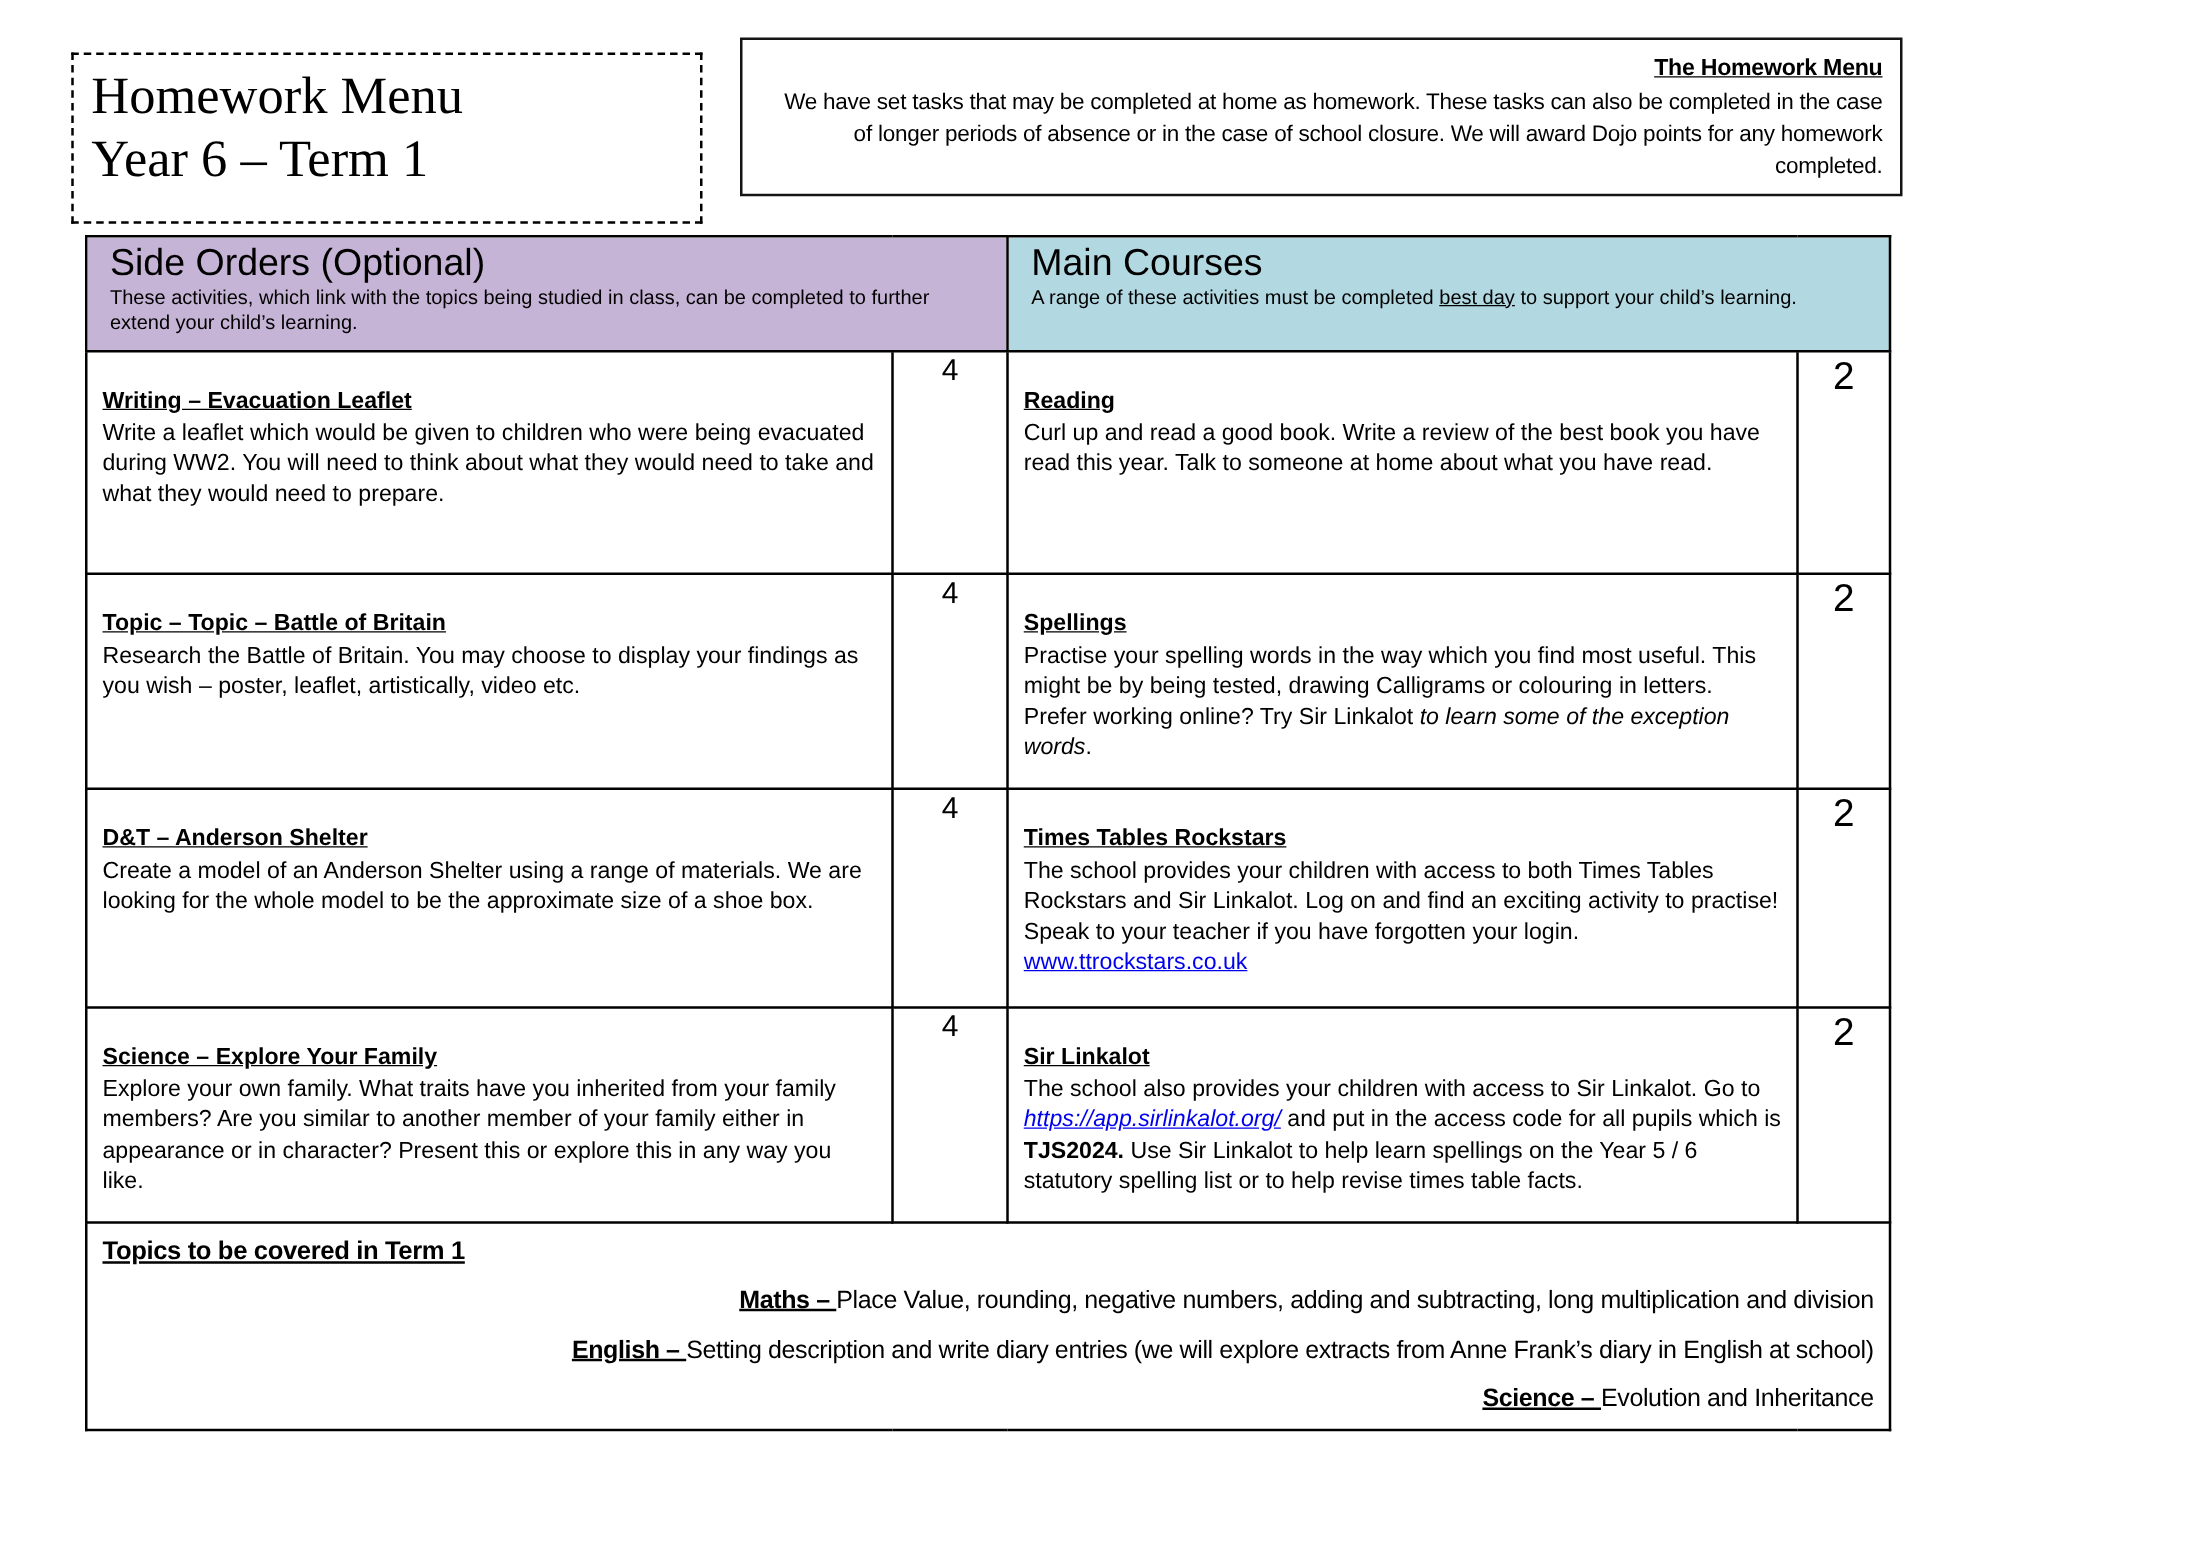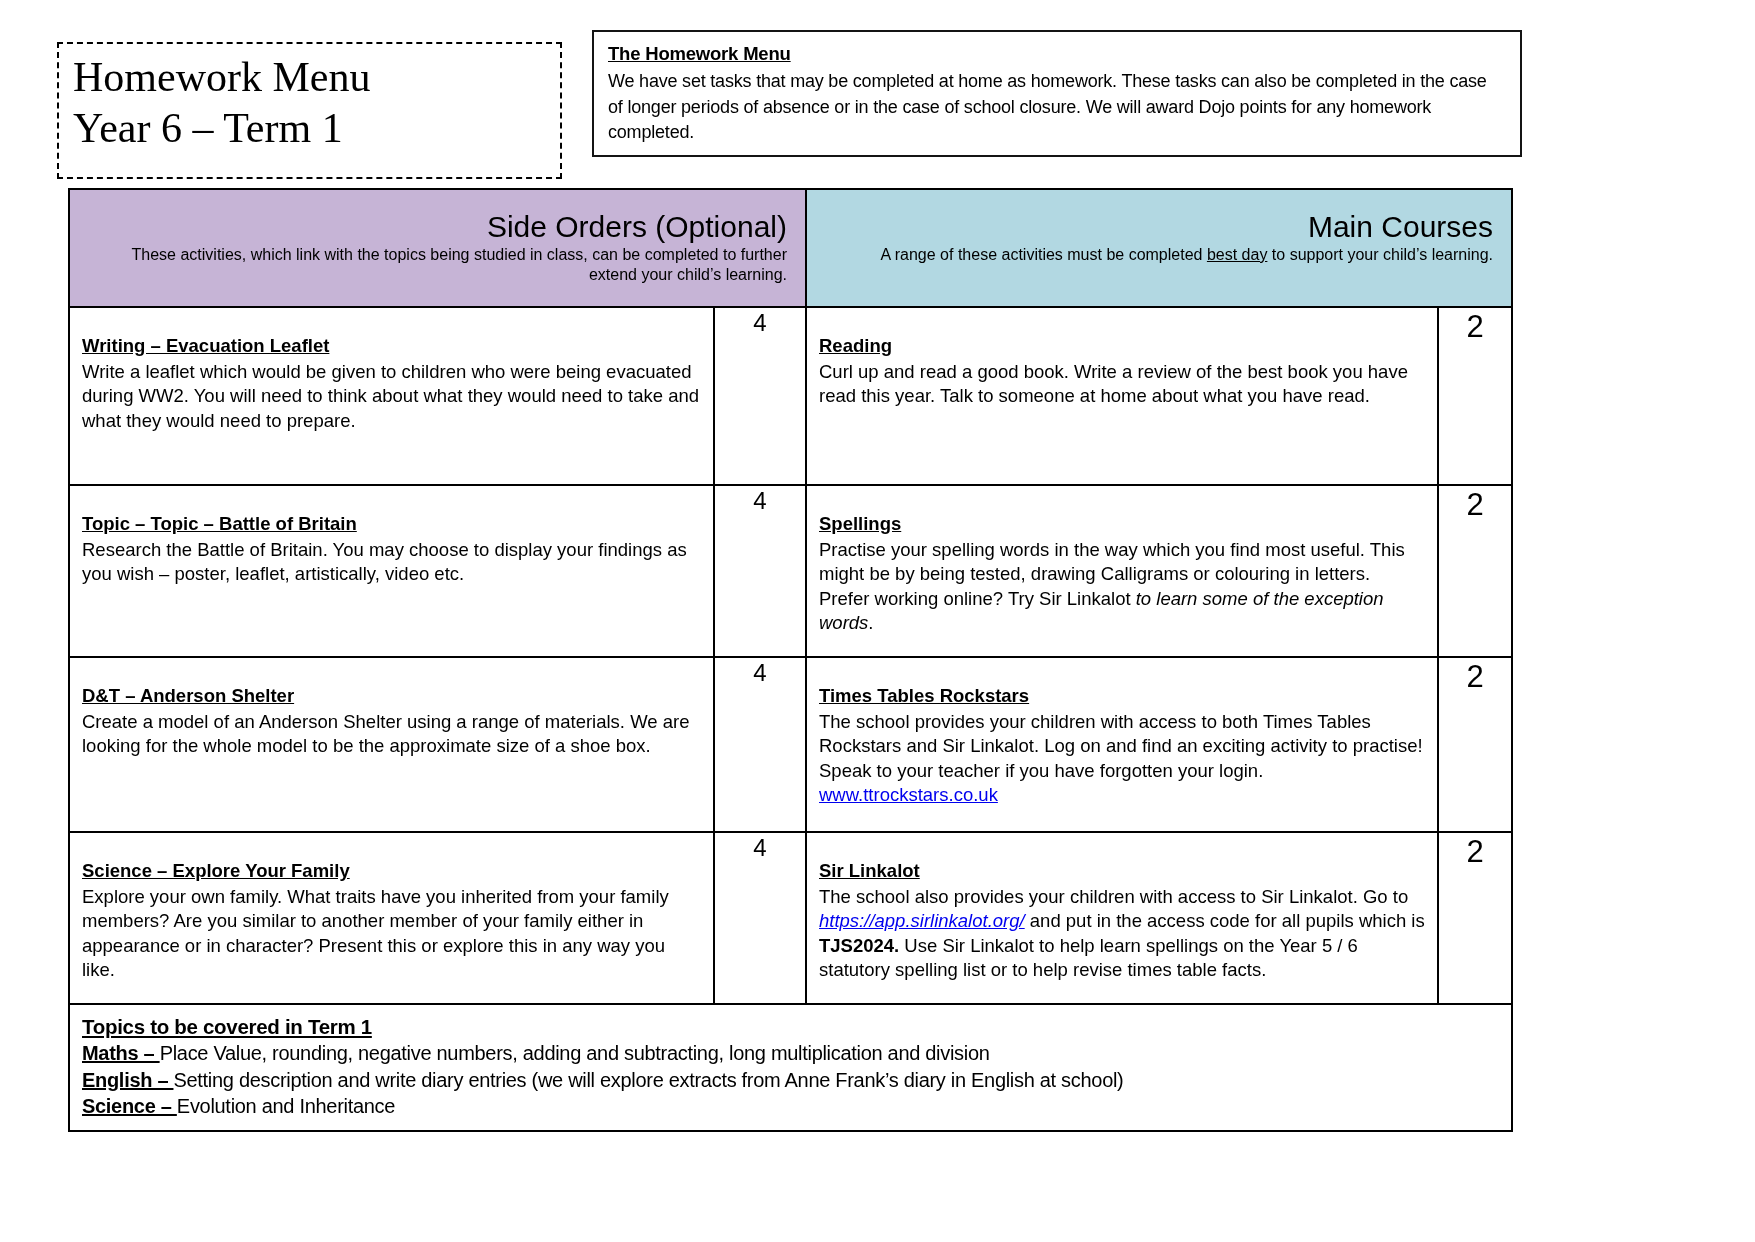--- a/index.html
+++ b/index.html
@@ -23,40 +23,41 @@
   }
 
   
   .info-box {
     position: absolute; left: 592px; top: 30px;
     width: 930px; height: 127px;
     border: 2px solid #141414;
     padding: 9px 14px 0 14px;
     font-size: 18px; line-height: 1.42;
     letter-spacing: -0.2px;
+    text-align: right;
   }
   .info-heading {
     font-weight: bold; text-decoration: underline;
     font-size: 18.5px; margin-bottom: 2px;
   }
 
   
   table.menu-table {
     position: absolute; left: 68px; top: 188px;
     width: 1443px;
     border-collapse: collapse; table-layout: fixed;
   }
   .menu-table td {
     border: 2px solid #000;
     vertical-align: top;
     overflow: hidden;
   }
   .hdr {
-    text-align: right; vertical-align: middle;
-    padding: 20px 18px;
+    text-align: left; vertical-align: middle;
+    padding: 4px 18px;
   }
   .hdr-side { background: var(--side-bg, #c6b4d6); }
   .hdr-main { background: var(--main-bg, #b2d8e2); margin-top: 28px; }
   .hdr-title { font-size: 30px; line-height: 1.15; }
   .hdr-sub   { font-size: 16px; line-height: 1.3; }
   .underline { text-decoration: underline; }
   .bold { font-weight: bold; }
   .italic { font-style: italic; }
 
   .task-cell {
@@ -80,21 +81,21 @@
 
   .footer-cell {
     padding: 8px 12px 10px 12px;
     font-size: 20px; line-height: 1.33;
     letter-spacing: -0.3px;
   }
   .footer-heading {
     font-weight: bold; text-decoration: underline;
     font-size: 20.5px;
   }
-  .footer-line { margin-top: 0; }
+  .footer-line { margin-top: 13px; text-align: right; }
   .footer-label { font-weight: bold; text-decoration: underline; }
 </style>
 </head>
 <body>
 
 <div class="title-box">
   <div>Homework Menu</div>
   <div>Year 6 – Term 1</div>
 </div>
 

